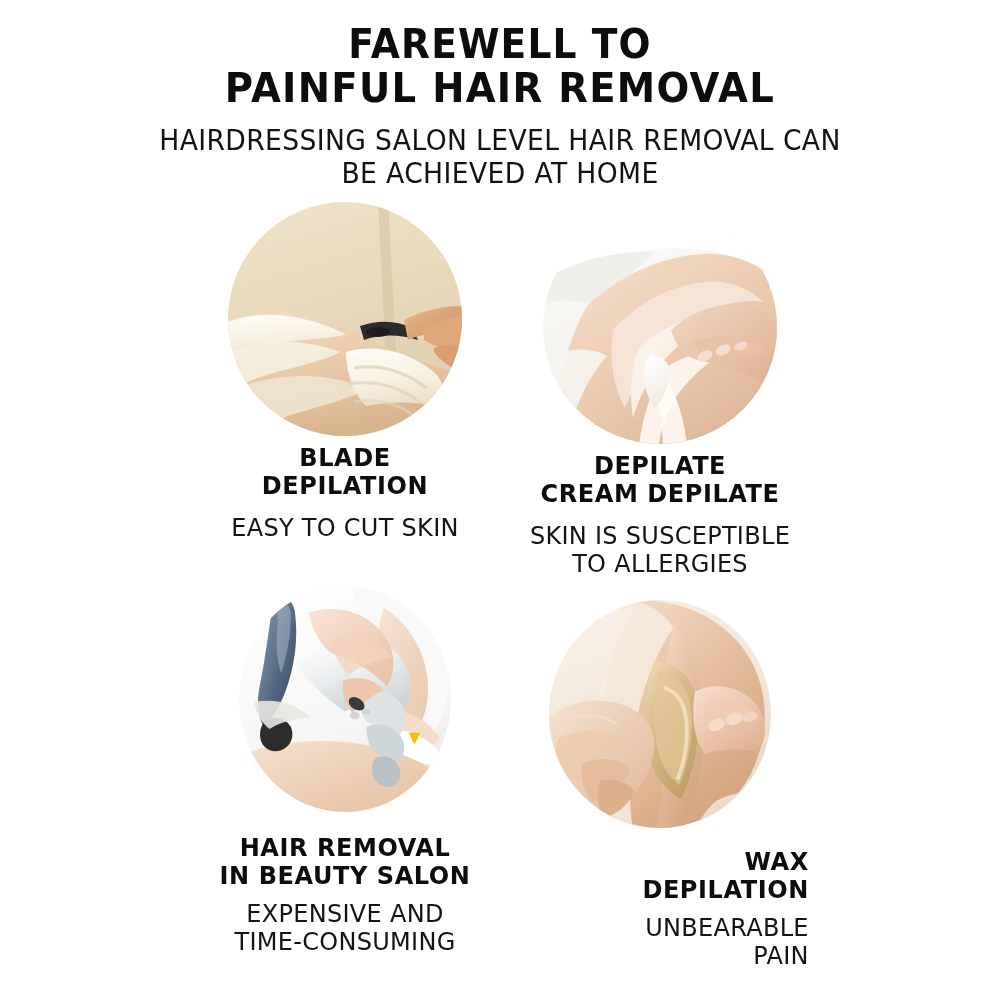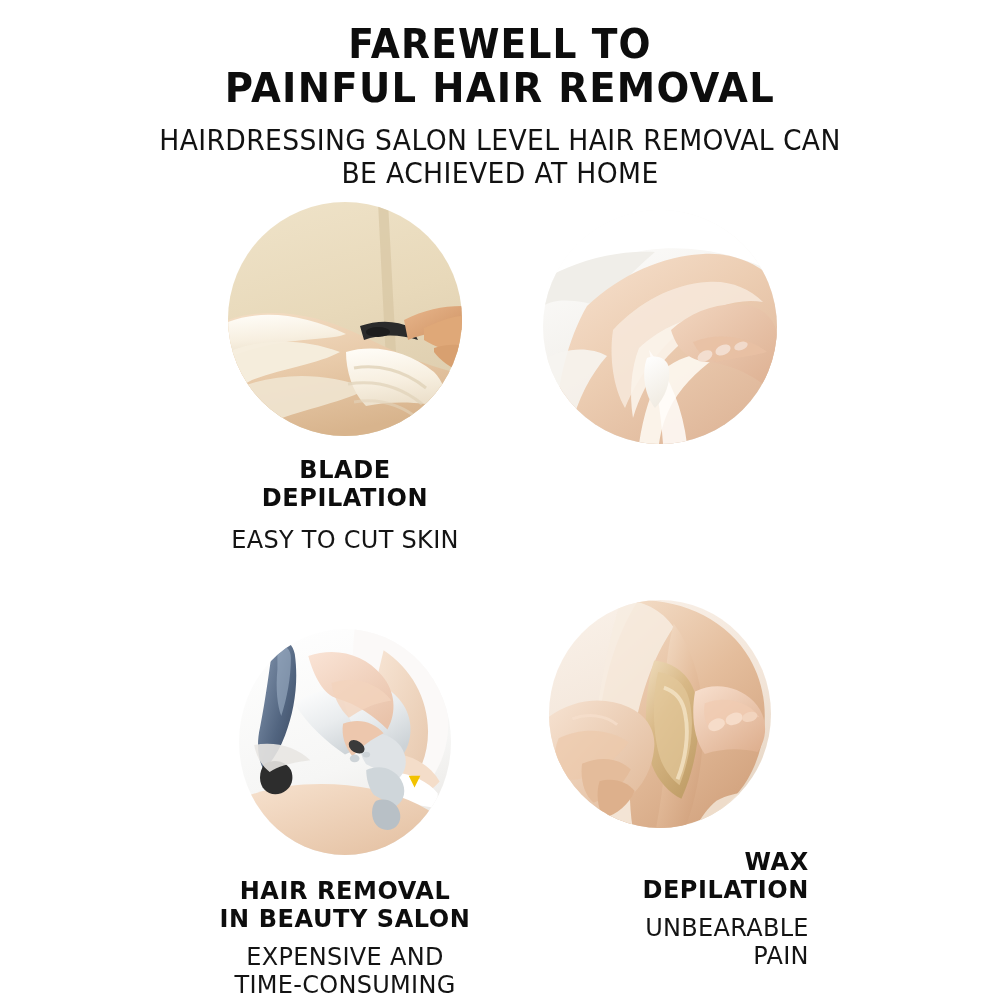--- a/index.html
+++ b/index.html
@@ -63,39 +63,39 @@
     top: 196px;
     width: 1000px;
     height: 800px;
   }
   .card {
     position: absolute;
     text-align: center;
   }
   .card-1 { left: 190px;  top: 6px;   width: 310px; }
   .card-2 { left: 505px;  top: 14px;  width: 310px; }
-  .card-3 { left: 190px;  top: 433px; width: 310px; }
+  .card-3 { left: 190px;  top: 390px; width: 310px; }
   .card-4 { left: 505px;  top: 404px; width: 310px; text-align: right; }
 
   .photo {
     width: 234px;
     height: 234px;
     margin: 0 auto;
     border-radius: 50%;
     overflow: hidden;
     position: relative;
     background: #ffffff;
   }
   .card-3 .photo { width: 212px; height: 226px; }
   .card-4 .photo { width: 222px; height: 228px; }
 
   .photo svg { display: block; width: 100%; height: 100%; }
 
   .caption {
-    margin-top: 20px;
+    margin-top: 8px;
   }
   .cap-title {
     font-weight: 700;
     font-size: 25px;
     line-height: 28px;
     letter-spacing: 0.6px;
     color: #0d0d0d;
     transform: scaleX(0.96);
   }
   .cap-note {
@@ -213,20 +213,30 @@
           <path d="M120 160 C138 146 160 140 178 144 C160 156 142 172 130 192 C122 206 118 220 116 234 L96 234 C100 206 108 180 120 160 Z" fill="#fdf8f1" opacity="0.9"></path>
           <path d="M106 140 C128 168 140 200 144 234 L120 234 C118 202 112 168 106 140 Z" fill="#fffdfa" opacity="0.85"></path>
           <path d="M128 120 C150 100 180 90 208 96 C222 100 232 110 234 124 L234 186 C216 168 190 154 164 152 C146 150 134 140 128 120 Z" fill="url(#hand2G)"></path>
           <path d="M150 132 C176 122 204 126 224 142 C210 146 192 148 174 152 C162 148 154 142 150 132 Z" fill="#e8c0a4" opacity="0.8"></path>
           <ellipse cx="162" cy="146" rx="8" ry="5" fill="#f3ded0" transform="rotate(-28 162 146)"></ellipse>
           <ellipse cx="180" cy="140" rx="8" ry="5" fill="#f3ded0" transform="rotate(-24 180 140)"></ellipse>
           <ellipse cx="198" cy="136" rx="7" ry="4" fill="#f1dacb" transform="rotate(-20 198 136)"></ellipse>
           <path d="M104 148 C114 144 124 148 126 158 C128 172 122 188 112 198 C102 186 98 164 104 148 Z" fill="url(#creamG)"></path>
           <path d="M0 150 C20 138 46 136 64 146 C48 164 34 190 28 218 C14 202 4 176 0 150 Z" fill="#f6f4f0" opacity="0.9"></path>
         </svg>
+      </div>
+      <div class="caption">
+        <div class="cap-title">
+          <div class="cap-line">DEPILATE</div>
+          <div class="cap-line">CREAM DEPILATE</div>
+        </div>
+        <div class="cap-note">
+          <div class="cap-line">SKIN IS SUSCEPTIBLE</div>
+          <div class="cap-line">TO ALLERGIES</div>
+        </div>
       </div>
     </div>
 
     <div class="card card-3">
       <div class="photo">
         <svg viewBox="0 0 220 234" preserveAspectRatio="xMidYMid slice">
           <defs>
             <linearGradient id="salonBgG" x1="0" y1="0" x2="0.3" y2="1">
               <stop offset="0%" stop-color="#ffffff"></stop>
               <stop offset="70%" stop-color="#f6f6f5"></stop>

